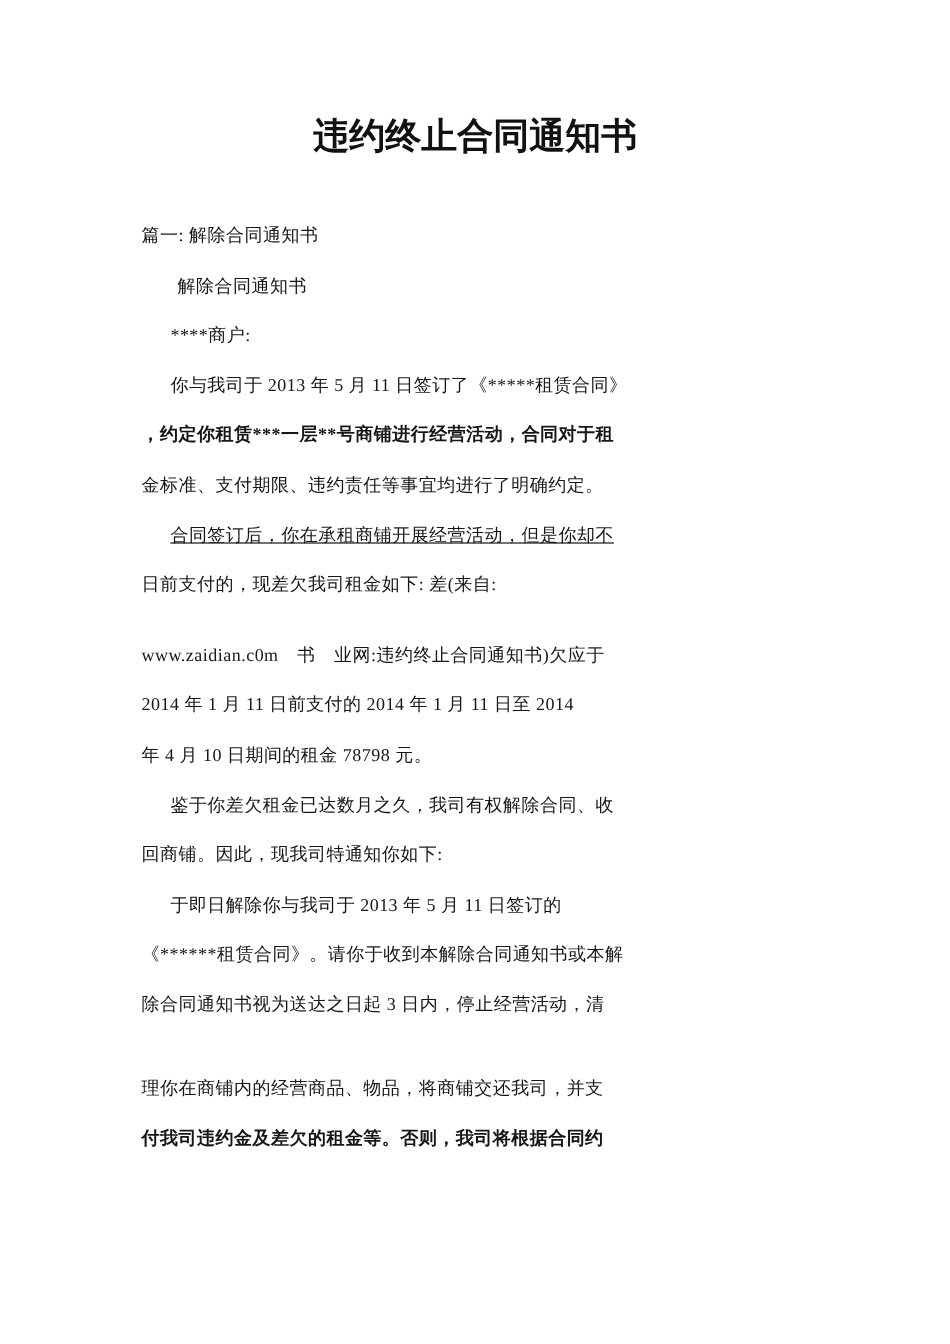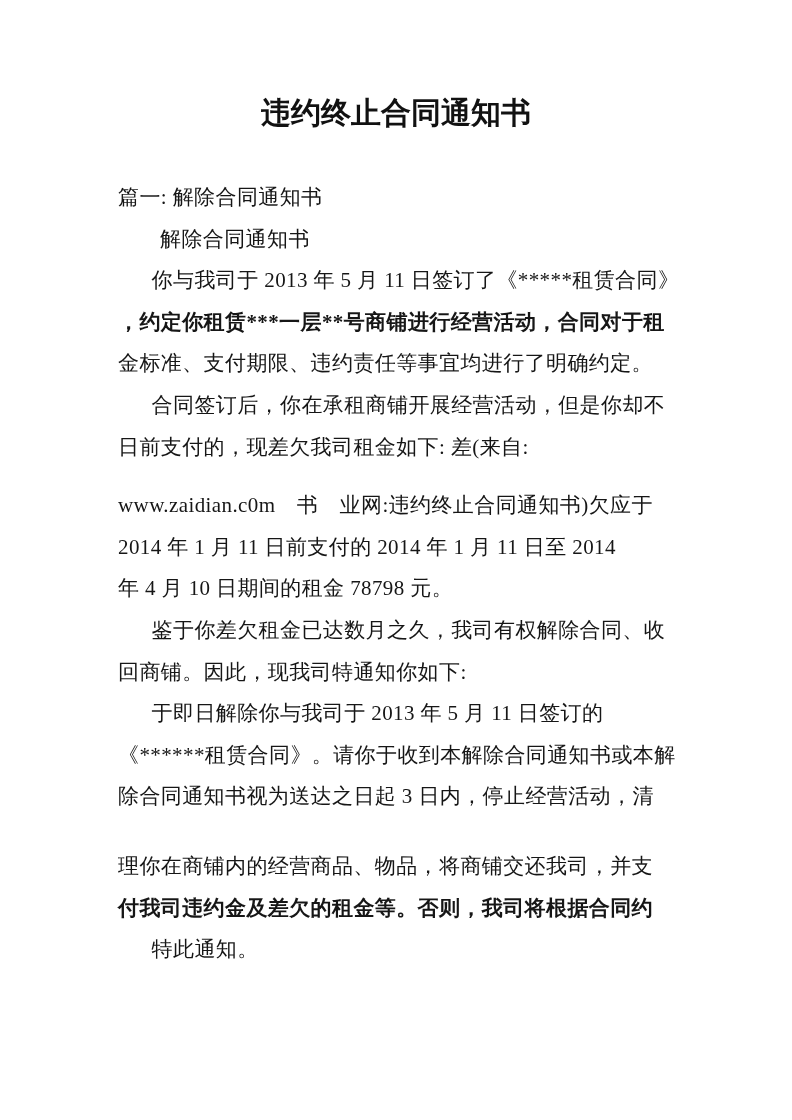--- a/index.html
+++ b/index.html
@@ -28,39 +28,40 @@
     color: #111111;
     white-space: nowrap;
   }
   .doc-body {
     position: absolute;
     top: 177px;
     left: 118px;
     width: 558px;
   }
   .doc-body .line {
-    font-size: 21px;
+    font-size: 15px;
     line-height: 41.6px;
     letter-spacing: 0.4px;
     white-space: nowrap;
     color: #161616;
   }
 </style>
 </head>
 <body>
 
 <div class="page">
   <div class="doc-title">违约终止合同通知书</div>
   <div class="doc-body">
       <div class="line" style="text-indent: 0em;">篇一: 解除合同通知书</div>
       <div class="line" style="text-indent: 2em;">解除合同通知书</div>
+      <div class="line" style="text-indent: 1.6em;">****商户:</div>
       <div class="line" style="text-indent: 1.6em;">你与我司于 2013 年 5 月 11 日签订了《*****租赁合同》</div>
       <div class="line" style="text-indent: 0em; font-weight: bold;">，约定你租赁***一层**号商铺进行经营活动，合同对于租</div>
       <div class="line" style="text-indent: 0em;">金标准、支付期限、违约责任等事宜均进行了明确约定。</div>
-      <div class="line" style="text-indent: 1.6em;">合同签订后，你在承租商铺开展经营活动，但是你却不</div>
+      <div class="line" style="text-indent: 1.6em; text-decoration: underline;">合同签订后，你在承租商铺开展经营活动，但是你却不</div>
       <div class="line" style="text-indent: 0em;">日前支付的，现差欠我司租金如下: 差(来自:</div>
       <div class="line" style="text-indent: 0em; margin-top: 17px;">www.zaidian.c0m　书　业网:违约终止合同通知书)欠应于</div>
       <div class="line" style="text-indent: 0em;">2014 年 1 月 11 日前支付的 2014 年 1 月 11 日至 2014</div>
       <div class="line" style="text-indent: 0em;">年 4 月 10 日期间的租金 78798 元。</div>
       <div class="line" style="text-indent: 1.6em;">鉴于你差欠租金已达数月之久，我司有权解除合同、收</div>
       <div class="line" style="text-indent: 0em;">回商铺。因此，现我司特通知你如下:</div>
       <div class="line" style="text-indent: 1.6em;">于即日解除你与我司于 2013 年 5 月 11 日签订的</div>
       <div class="line" style="text-indent: 0em;">《******租赁合同》。请你于收到本解除合同通知书或本解</div>
       <div class="line" style="text-indent: 0em;">除合同通知书视为送达之日起 3 日内，停止经营活动，清</div>
       <div class="line" style="text-indent: 0em; margin-top: 28px;">理你在商铺内的经营商品、物品，将商铺交还我司，并支</div>

